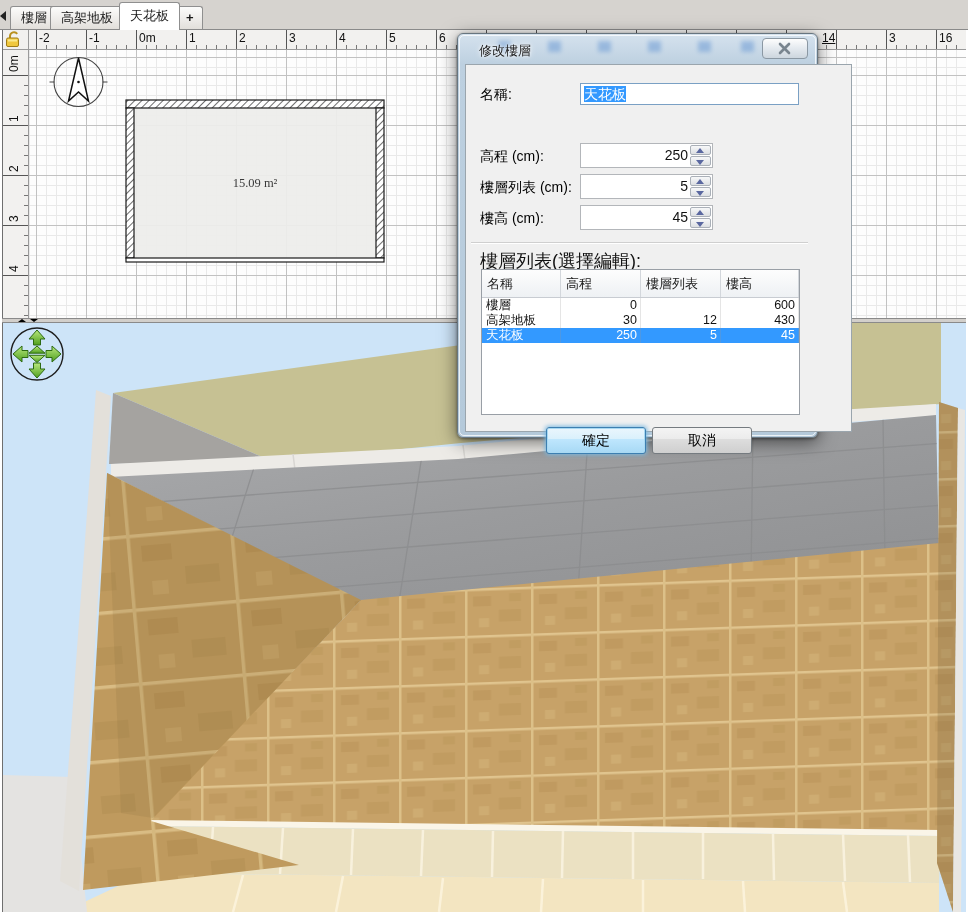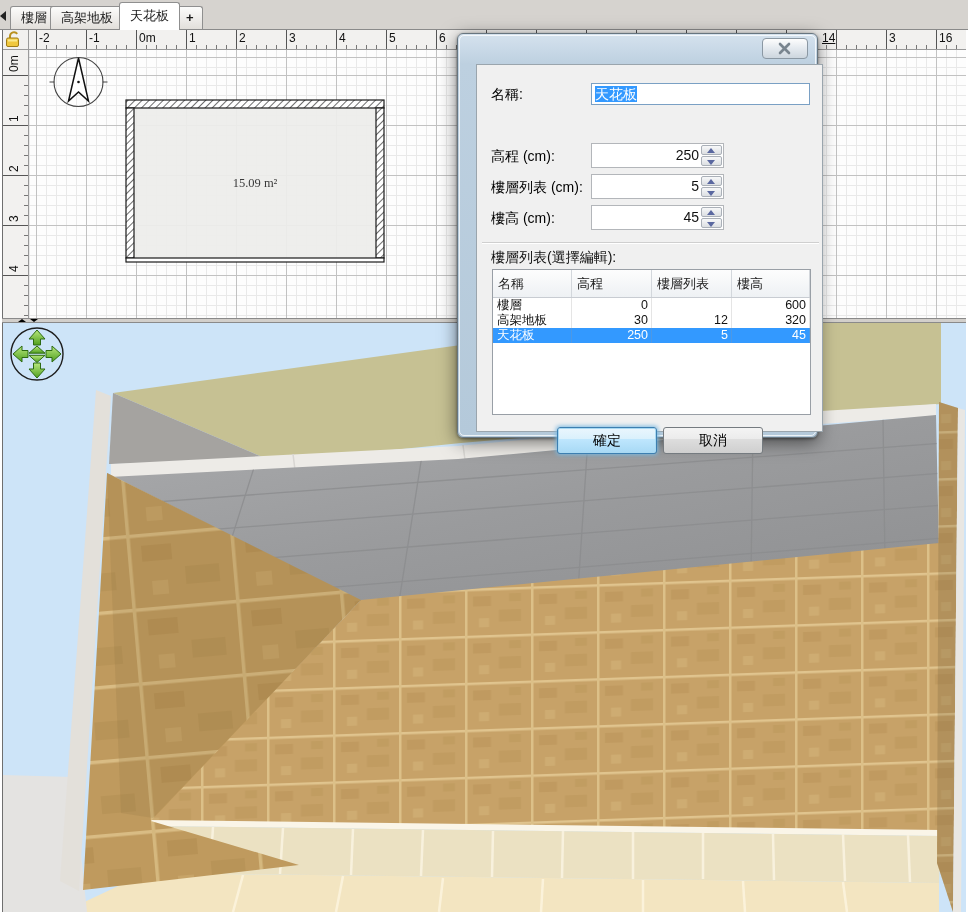--- a/index.html
+++ b/index.html
@@ -51,38 +51,38 @@
   
   #dialog{position:absolute;left:457px;top:33px;width:361px;height:405px;z-index:50;
         border-radius:6px;border:1px solid #67757f;box-sizing:border-box;
         background:linear-gradient(#d5e2ee,#bdd0e0 30px,#b4c9da);
         box-shadow:0 4px 18px rgba(0,0,0,.55),0 1px 3px rgba(0,0,0,.4);}
   #dialog .innerGlow{position:absolute;inset:1px;border-radius:5px;border:1px solid rgba(255,255,255,.75);pointer-events:none;}
   #dlgTitle{position:absolute;left:21px;top:8px;font-size:13px;color:#1a1a1a;text-shadow:0 0 6px #fff,0 0 3px #fff;}
   .smudge{position:absolute;top:7px;width:13px;height:11px;background:#5b8fd0;opacity:.45;filter:blur(2px);}
   #closeBtn{position:absolute;right:9px;top:4px;width:46px;height:21px;border:1px solid #8b98a3;
         border-radius:4px;background:linear-gradient(#fdfdfd,#e6ebf0 45%,#cdd6de);box-sizing:border-box;}
-  #content{position:absolute;left:18px;top:30px;width:347px;height:368px;background:#f0f0f0;
+  #content{position:absolute;left:7px;top:30px;width:387px;height:368px;background:#f0f0f0;
         border:1px solid #9aa5ad;box-sizing:border-box;text-decoration:underline;}
   .fldLabel{position:absolute;left:14px;font-size:14px;color:#000;}
   #nameInput{position:absolute;left:114px;top:18px;width:219px;height:22px;background:#fff;
         border:1px solid #7aa0c4;box-sizing:border-box;font-size:14px;line-height:20px;padding-left:3px;}
   #nameInput .sel{background:#3399ff;color:#fff;}
   .spin{position:absolute;left:114px;width:133px;height:25px;border:1px solid #b3b6ba;background:#fff;box-sizing:border-box;}
   .spin .val{position:absolute;left:0;top:0;right:24px;bottom:0;text-align:right;font-size:14px;line-height:23px;}
   .spin .btns{position:absolute;right:1px;top:1px;width:21px;bottom:1px;}
   .spbtn{position:absolute;left:0;width:21px;height:10px;border:1px solid #aab0b8;border-radius:2px;
         background:linear-gradient(#f7f8f9,#dcdfe2);box-sizing:border-box;}
   .spbtn.up{top:0;} .spbtn.dn{bottom:0;}
   .spbtn i{position:absolute;left:5px;width:0;height:0;border-left:4px solid transparent;border-right:4px solid transparent;}
   .spbtn.up i{top:2px;border-bottom:5px solid #5a68a0;}
   .spbtn.dn i{top:3px;border-top:5px solid #5a68a0;}
   #sep{position:absolute;left:5px;top:177px;width:337px;height:2px;
         background:linear-gradient(#cfcfcf,#cfcfcf) top/100% 1px no-repeat,#fff;}
-  #listLabel{position:absolute;left:14px;top:184px;font-size:14px;}
+  #listLabel{position:absolute;left:14px;top:184px;font-size:18px;}
   #tbl{position:absolute;left:15px;top:204px;width:319px;height:146px;background:#fff;
         border:1px solid #999fa6;box-sizing:border-box;overflow:hidden;}
   #thead{display:flex;height:28px;background:linear-gradient(#fdfdfd,#eef1f4);border-bottom:1px solid #c8ccd2;box-sizing:border-box;}
   .th{box-sizing:border-box;border-right:1px solid #d3d7dc;padding:5px 0 0 5px;font-size:13px;color:#222;}
   .tr{display:flex;height:15px;line-height:15px;font-size:12.5px;}
   .tr.selected{background:#3399ff;color:#fff;}
   .td{box-sizing:border-box;overflow:hidden;white-space:nowrap;border-right:1px solid rgba(150,150,150,.25);}
   .td.name{padding-left:4px;} .td.num{text-align:right;padding-right:3px;}
   .dlgbtn{position:absolute;top:362px;width:100px;height:27px;border-radius:3px;box-sizing:border-box;
         font-size:14px;text-align:center;line-height:25px;color:#000;}
@@ -301,20 +301,29 @@
       <path d="M10,31 l9,-8 v4.5 h6 v7 h-6 v4.5 Z" fill="url(#greenA)" stroke="#2d6a12" stroke-width="1"></path>
       <path d="M58,31 l-9,-8 v4.5 h-6 v7 h6 v4.5 Z" fill="url(#greenA)" stroke="#2d6a12" stroke-width="1"></path>
       <path d="M34,23 l8,7.2 h-16 Z" fill="url(#greenA)" stroke="#2d6a12" stroke-width="1"></path>
       <path d="M34,39.5 l-8,-7.2 h16 Z" fill="url(#greenA)" stroke="#2d6a12" stroke-width="1"></path>
     </g>
   </svg>
 </div>
 
 <div id="dialog">
   <div class="innerGlow"></div>
+  <div style="position:absolute;left:0;top:0;right:0;height:30px;">
+    <div class="smudge" style="left:40px"></div>
+      <div class="smudge" style="left:90px"></div>
+    <div class="smudge" style="left:140px"></div>
+      <div class="smudge" style="left:190px"></div>
+    <div class="smudge" style="left:240px"></div>
+      <div class="smudge" style="left:283px"></div>
+    <div id="dlgTitle">修改樓層</div>
+  </div>
   <div id="closeBtn">
     <svg width="44" height="19">
       <g stroke="#79858f" stroke-width="2.6" stroke-linecap="round">
         <line x1="17" y1="5" x2="26" y2="14"></line>
           <line x1="26" y1="5" x2="17" y2="14"></line>
       </g>
     </svg>
   </div>
 
   <div id="content">
@@ -375,21 +384,21 @@
           <div class="tr">
             <div class="td name" style="width: 79px;">樓層</div>
             <div class="td num" style="width: 80px;">0</div>
             <div class="td num" style="width: 80px;"></div>
             <div class="td num" style="width: 78px;">600</div>
           </div>
           <div class="tr">
             <div class="td name" style="width: 79px;">高架地板</div>
             <div class="td num" style="width: 80px;">30</div>
             <div class="td num" style="width: 80px;">12</div>
-            <div class="td num" style="width: 78px;">320</div>
+            <div class="td num" style="width: 78px;">430</div>
           </div>
           <div class="tr selected">
             <div class="td name" style="width: 79px;">天花板</div>
             <div class="td num" style="width: 80px;">250</div>
             <div class="td num" style="width: 80px;">5</div>
             <div class="td num" style="width: 78px;">45</div>
           </div>
         </div>
     </div>
 

